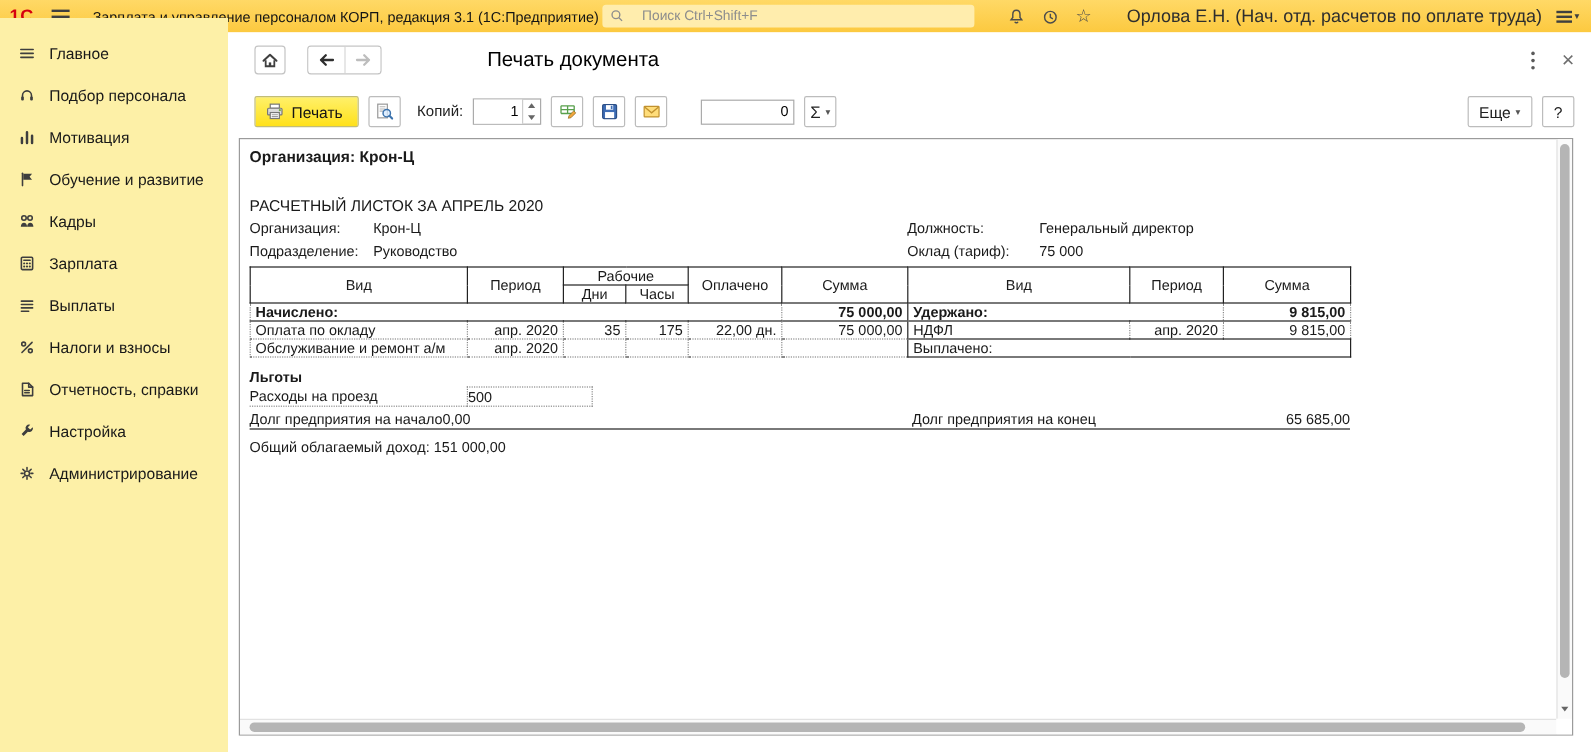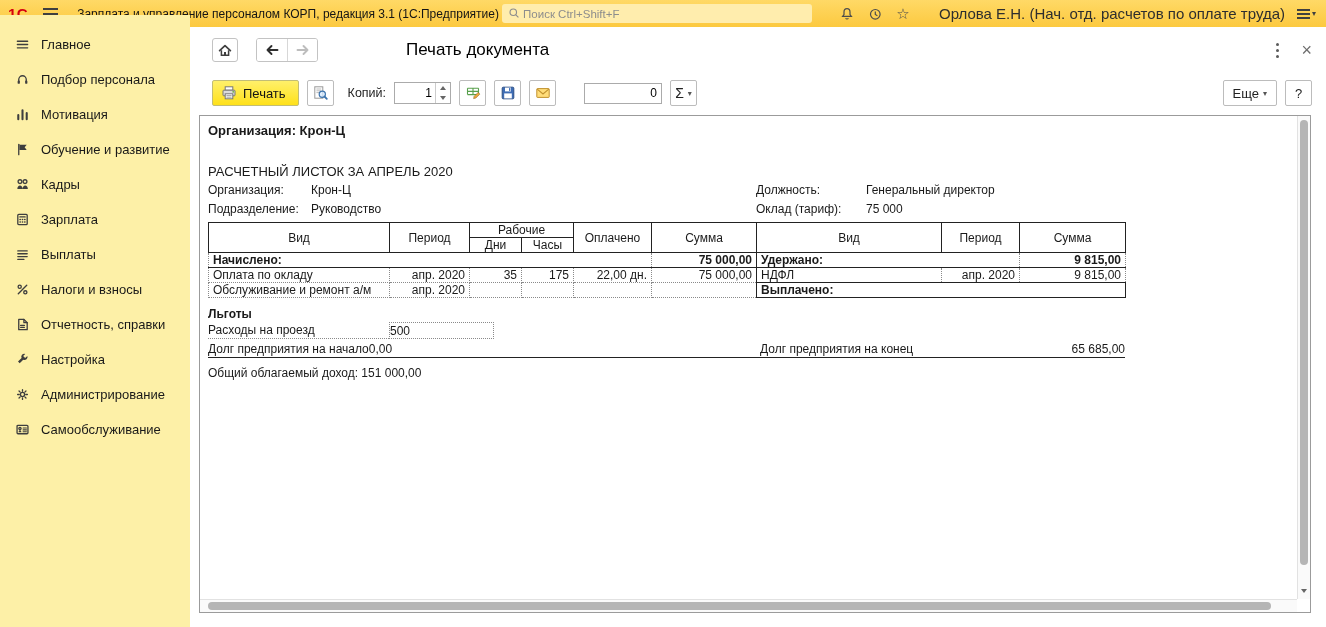--- a/index.html
+++ b/index.html
@@ -15,21 +15,21 @@
     position: absolute; top: 0; left: 0; right: 0; height: 27px;
     background: linear-gradient(#ffd966, #fcc93f);
     display: flex; align-items: center; padding: 0 10px 0 8px;
   }
   .logo { color: #d6000f; font-weight: bold; font-size: 15px; margin-right: 14px; letter-spacing: 0.5px; }
   .burger { display: inline-block; cursor: pointer; margin-right: 18px; padding: 3px 1px; }
   .burger i { display: block; width: 15px; height: 2px; background: #3f3f3f; margin: 2.5px 0; }
   .app-title { font-size: 12px; color: #141414; white-space: nowrap; }
   .search {
     margin-left: auto; width: 310px; height: 19px; background: #ffedad;
-    border-radius: 3px; display: flex; align-items: center; padding: 0 6px; gap: 0;
+    border-radius: 3px; display: flex; align-items: center; padding: 0 6px; gap: 12px;
   }
   .search input {
     border: none; background: transparent; outline: none; flex: 1;
     font-size: 11.5px; color: #333; font-family: inherit;
   }
   .search input::placeholder { color: #8d8d8d; }
   .tb-icons { display: flex; align-items: center; gap: 10px; margin-left: 26px; }
   .tb-ic { width: 18px; height: 18px; display: flex; align-items: center; justify-content: center; cursor: pointer; }
   .star-glyph { font-size: 15px; color: #4c4c4c; line-height: 1; }
   .user { font-size: 15px; color: #2e2e2e; margin-left: 27px; white-space: nowrap; cursor: pointer; }
@@ -108,21 +108,21 @@
   .ps-right { flex: 1; }
   .lbl { display: inline-block; width: 103px; }
   .lbl2 { display: inline-block; width: 110px; }
 
   table.ps-table { border-collapse: collapse; table-layout: fixed; width: 917px; font-size: 12px; margin-top: 5px; }
   .ps-table th { border: 1px solid #222; font-weight: normal; text-align: center; padding: 0 3px; height: 15px; overflow: hidden; white-space: nowrap; }
   .ps-table td { border: 1px dotted #8a8a8a; padding: 0 4px; height: 15px; overflow: hidden; white-space: nowrap; }
   .ps-table .mid { border-left: 1px solid #222 !important; }
   .ps-table tr.tot td { border-top: 1px solid #222; border-bottom: 1px solid #222; font-weight: bold; }
   .ps-table .num { text-align: right; }
-  .ps-table .paid-out { border: 1px solid #222; font-weight: bold; }
+  .ps-table .paid-out { border: 1px solid #222; font-weight: normal; }
 
   .ps-benefits-label { margin-top: 9px; font-weight: bold; }
   .benefit-row { display: flex; width: 286px; height: 17px; line-height: 16px; margin-top: 1px; }
   .b-name { width: 181px; border-bottom: 1px dotted #8a8a8a; }
   .b-val { width: 105px; border: 1px dotted #8a8a8a; text-align: left; padding-right: 4px; }
   .debt-row { width: 917px; display: flex; border-bottom: 1px solid #222; margin-top: 2px; height: 17px; line-height: 16px; }
   .d-left { width: 548px; flex: 0 0 548px; display: flex; padding-right: 4px; }
   .d-right { flex: 1; display: flex; justify-content: space-between; padding-left: 4px; }
   .ps-taxable { margin-top: 8px; }
 
@@ -251,29 +251,20 @@
         <path d="M13.2 4.3a3.2 3.2 0 0 1-4.4 3.9L5 12l-1.8-1.8 3.8-3.8a3.2 3.2 0 0 1 3.9-4.4L8.7 4.2l2.1 2.1z" fill="#3e3e3e" stroke="none"></path>
       </svg>
     <span>Настройка</span>
   </div>
   <div class="side-item">
     <svg class="sic" viewBox="0 0 16 16">
         <circle cx="8" cy="8" r="2.2"></circle>
         <path d="M8 2.8v1.7M8 11.5v1.7M2.8 8h1.7M11.5 8h1.7M4.3 4.3l1.2 1.2M10.5 10.5l1.2 1.2M11.7 4.3l-1.2 1.2M5.5 10.5l-1.2 1.2"></path>
       </svg>
     <span>Администрирование</span>
-  </div>
-  <div class="side-item">
-    <svg class="sic" viewBox="0 0 16 16">
-        <rect x="2.2" y="3.5" width="11.6" height="9" rx="1"></rect>
-        <circle cx="5.3" cy="7" r="1.2"></circle>
-        <path d="M3.8 10.8c.2-1.2.8-1.9 1.5-1.9s1.3.7 1.5 1.9z" fill="#3e3e3e" stroke="none"></path>
-        <path d="M8.6 6.4h3.6M8.6 8.4h3.6M8.6 10.4h3.6" stroke-width="1.1"></path>
-      </svg>
-    <span>Самообслуживание</span>
   </div>
 </div>
 
 <div id="main">
 
   <div class="nav-row">
     <button class="nav-btn">
       <svg width="16" height="16" viewBox="0 0 16 16">
         <path d="M2.6 8.6L8 3.6l5.4 5" fill="none" stroke="#3f3f3f" stroke-width="1.7" stroke-linecap="round" stroke-linejoin="round"></path>
         <path d="M4.4 8.2v5h7.2v-5" fill="none" stroke="#3f3f3f" stroke-width="1.5"></path>

